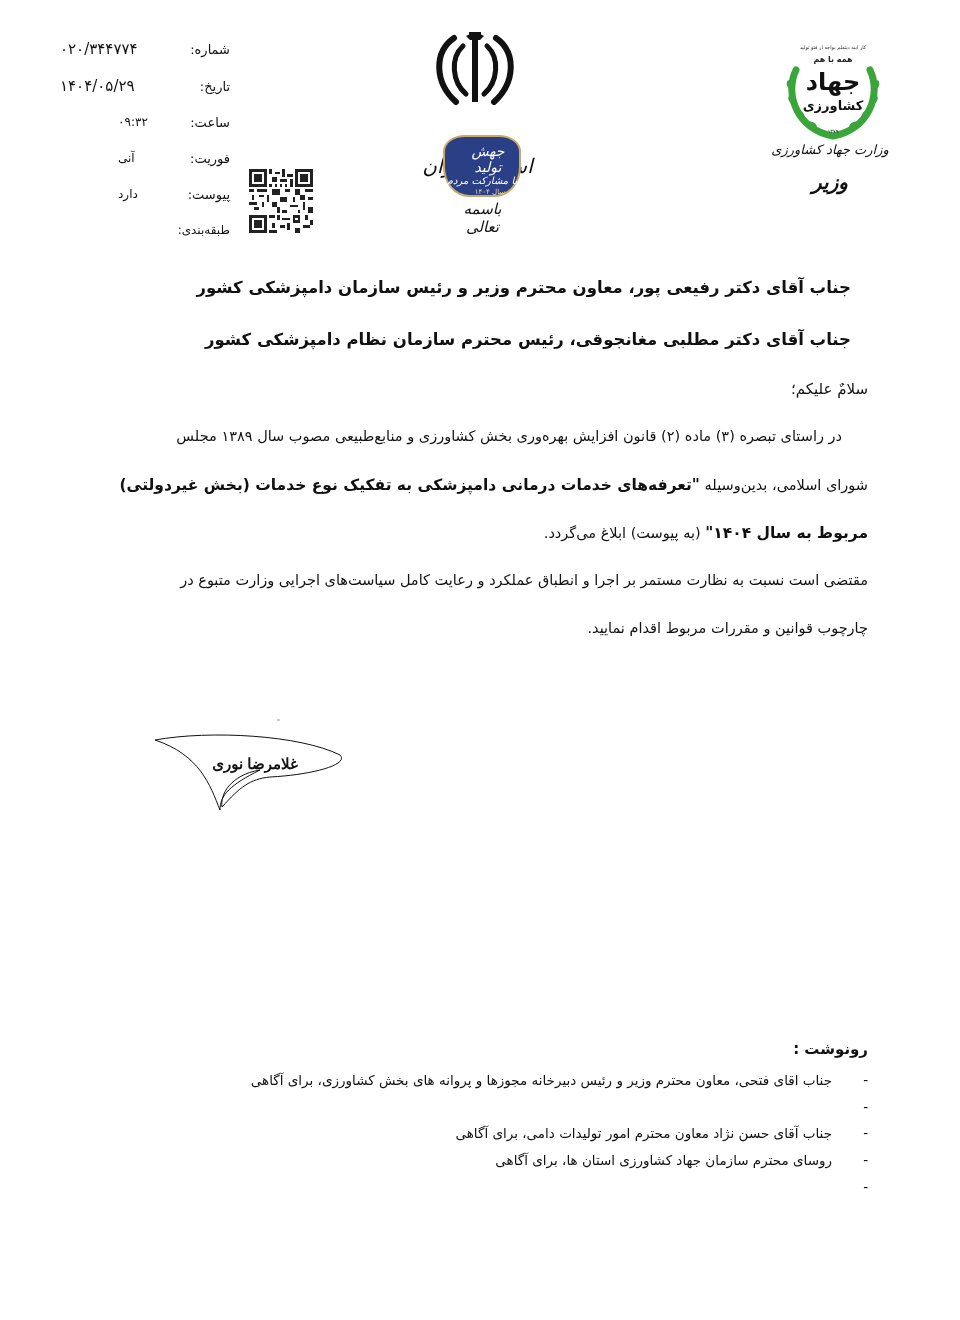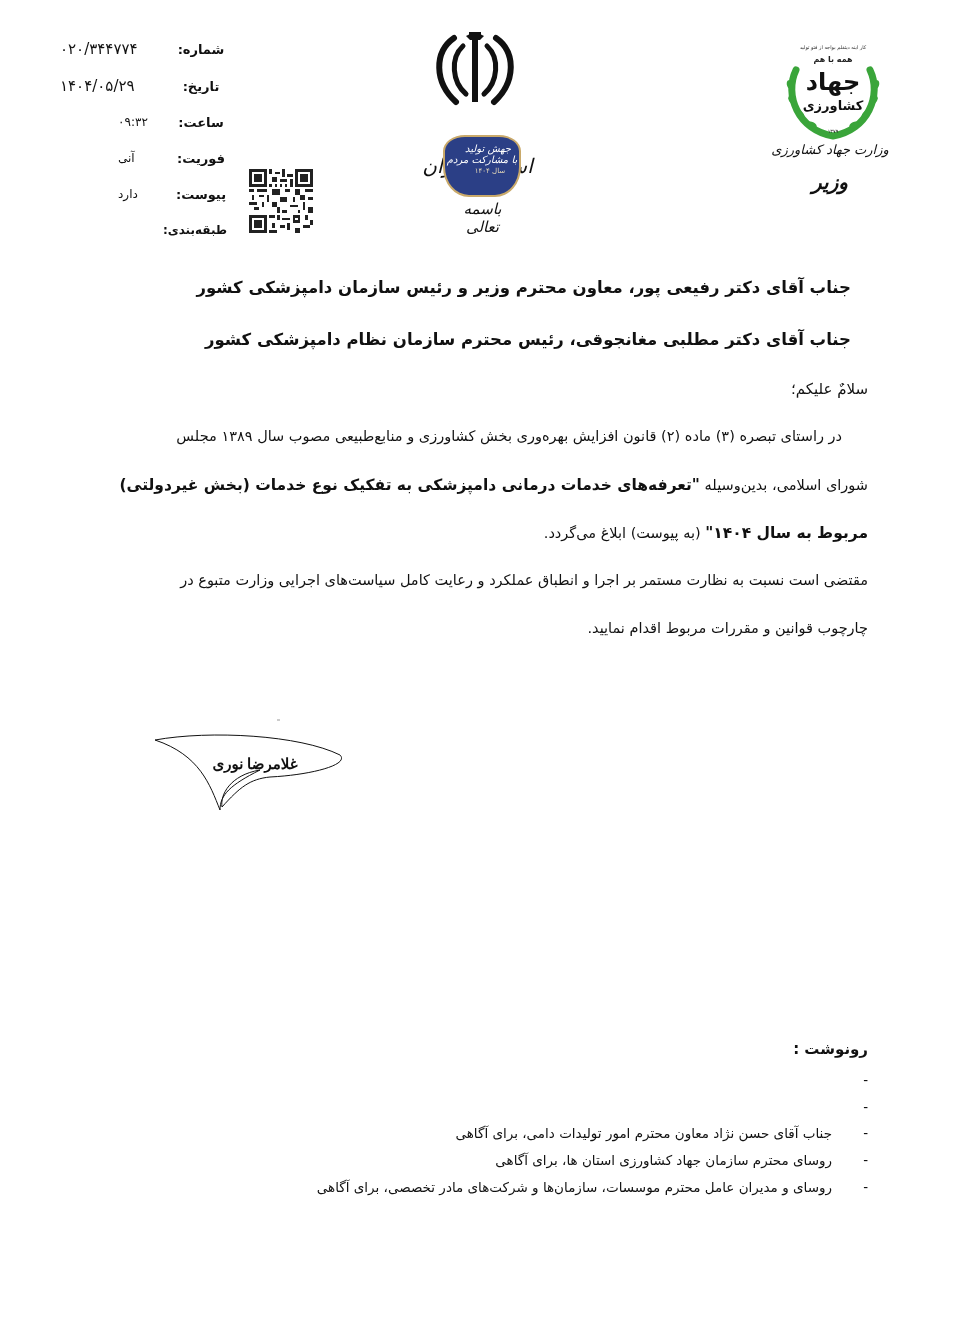--- a/index.html
+++ b/index.html
@@ -1,52 +1,52 @@
 <!DOCTYPE html>
 <html><head>
 <meta charset="utf-8">
 <style>
   html, body { margin: 0; padding: 0; background: #ffffff; }
   body { width: 960px; height: 1320px; position: relative; overflow: hidden; font-family: "DejaVu Sans", sans-serif; color: #111; }
 
   
   .meta-row { position: absolute; left: 60px; width: 170px; height: 22px; direction: rtl; display: flex; align-items: center; font-size: 13px; }
-  .meta-label { font-weight: bold; width: 58px; text-align: center; }
+  .meta-label { font-weight: normal; width: 58px; text-align: right; }
   .meta-value { flex: 1; text-align: left; direction: ltr; }
   .meta-value.bold { font-weight: normal; font-size: 15px; letter-spacing: 0.5px; }
   .meta-value.small { font-size: 12px; padding-left: 58px; }
 
   
   .qr { position: absolute; left: 249px; top: 169px; width: 64px; height: 64px; }
 
   
   .emblem { position: absolute; left: 430px; top: 28px; width: 90px; height: 80px; }
   .iri-text { position: absolute; left: 410px; top: 98px; width: 135px; text-align: center; font-family: "DejaVu Serif", serif; font-size: 20px; font-style: italic; direction: rtl; margin-top: 32px; }
   .badge { position: absolute; left: 443px; top: 135px; width: 78px; height: 62px; border-radius: 22px 22px 26px 26px / 16px 16px 30px 30px; background: #2b3f86; border: 2px solid #c9a96a; box-sizing: border-box; color: #fff; text-align: center; direction: rtl; font-family: "DejaVu Serif", serif; }
-  .badge .l1 { font-size: 10px; margin-top: 6px; font-style: italic; margin-left: 12px; }
+  .badge .l1 { font-size: 14px; margin-top: 6px; font-style: italic; margin-left: 12px; }
   .badge .l2 { font-size: 10px; font-style: italic; }
   .badge .l3 { font-size: 7px; margin-top: 2px; color: #e6d9b8; margin-left: 16px; }
   .bismillah { position: absolute; left: 445px; top: 200px; width: 75px; text-align: center; font-family: "DejaVu Serif", serif; font-style: italic; font-size: 15px; direction: rtl; }
 
   
   .ministry-logo { position: absolute; left: 778px; top: 40px; width: 110px; height: 100px; }
   .ministry-name { position: absolute; left: 770px; top: 142px; width: 120px; text-align: center; direction: rtl; font-family: "DejaVu Serif", serif; font-style: italic; font-size: 13px; }
   .minister-title { position: absolute; left: 790px; top: 170px; width: 80px; text-align: center; direction: rtl; font-family: "DejaVu Serif", serif; font-style: italic; font-weight: bold; font-size: 20px; }
 
   
   .rtl { direction: rtl; text-align: right; }
   .addr { position: absolute; right: 109px; width: 640px; font-weight: bold; font-size: 16.5px; white-space: nowrap; }
   .body-line { position: absolute; right: 92px; width: 770px; font-size: 14.5px; white-space: nowrap; }
   b.em { font-weight: bold; font-size: 15.5px; }
 
   .greeting { position: absolute; right: 92px; top: 380px; font-size: 15px; }
 
   
   .signature { position: absolute; left: 150px; top: 715px; width: 200px; height: 100px; }
-  .sig-name { position: absolute; left: 200px; top: 755px; width: 110px; font-weight: bold; font-size: 15px; direction: rtl; text-align: center; font-family: Liberation Serif, serif; }
+  .sig-name { position: absolute; left: 200px; top: 755px; width: 110px; font-weight: bold; font-size: 15px; direction: rtl; text-align: center; font-family: Liberation Sans, sans-serif; }
 
   
   .cc-title { position: absolute; right: 92px; top: 1040px; font-weight: bold; font-size: 15px; direction: rtl; }
   .cc-item { position: absolute; right: 92px; height: 24px; direction: rtl; display: flex; align-items: center; font-size: 13.5px; white-space: nowrap; }
   .cc-dash { width: 36px; text-align: right; }
 </style>
 </head>
 <body>
 
 <div>
@@ -203,28 +203,28 @@
 
 <svg class="signature" viewBox="0 0 200 100">
   <path d="M5 25 C60 15, 150 20, 190 40 C200 50, 160 60, 120 62 C100 64, 90 72, 72 92 C70 80, 80 60, 110 55 C80 70, 70 80, 70 95 C60 70, 50 40, 5 25 Z" fill="none" stroke="#111" stroke-width="1"></path>
   <line x1="127" y1="5" x2="130" y2="5" stroke="#999" stroke-width="1"></line>
 </svg>
 <div class="sig-name">غلامرضا نوری</div>
 
 <div class="cc-title">رونوشت :</div>
 <div class="cc-item" style="top:1068px">
   <span class="cc-dash">-</span>
+  <span>جناب اقای فتحی، معاون محترم وزیر و رئیس دبیرخانه مجوزها و پروانه های بخش کشاورزی، برای آگاهی</span>
 </div>
 <div class="cc-item" style="top:1095px">
   <span class="cc-dash">-</span>
 </div>
 <div class="cc-item" style="top:1121px">
   <span class="cc-dash">-</span>
   <span>جناب آقای حسن نژاد معاون محترم امور تولیدات دامی، برای آگاهی</span>
 </div>
 <div class="cc-item" style="top:1148px">
   <span class="cc-dash">-</span>
   <span>روسای محترم سازمان جهاد کشاورزی استان ها، برای آگاهی</span>
 </div>
 <div class="cc-item" style="top:1175px">
   <span class="cc-dash">-</span>
-  <span>روسای و مدیران عامل محترم موسسات، سازمان‌ها و شرکت‌های مادر تخصصی، برای آگاهی</span>
 </div>
 
 </body></html>

